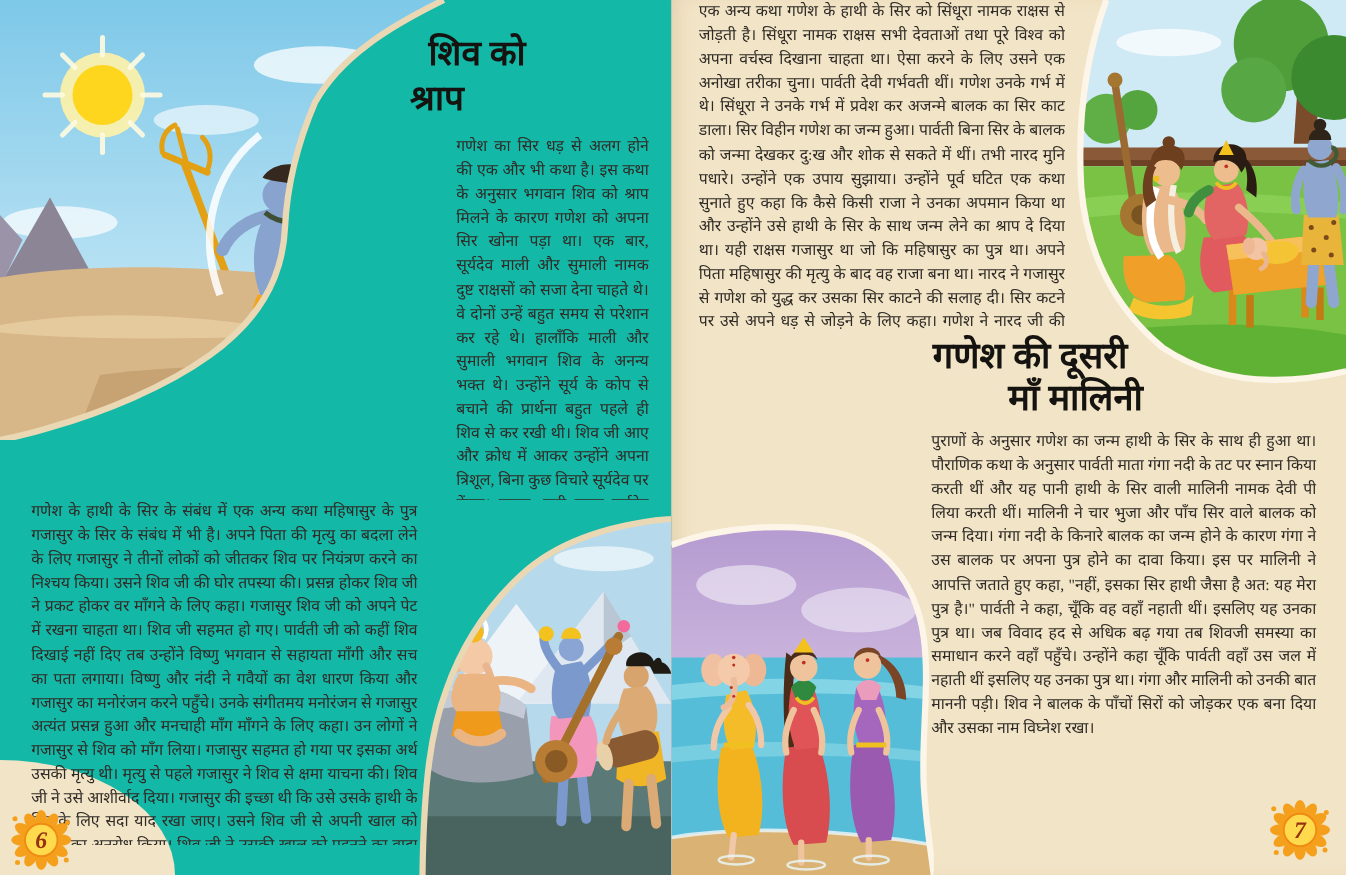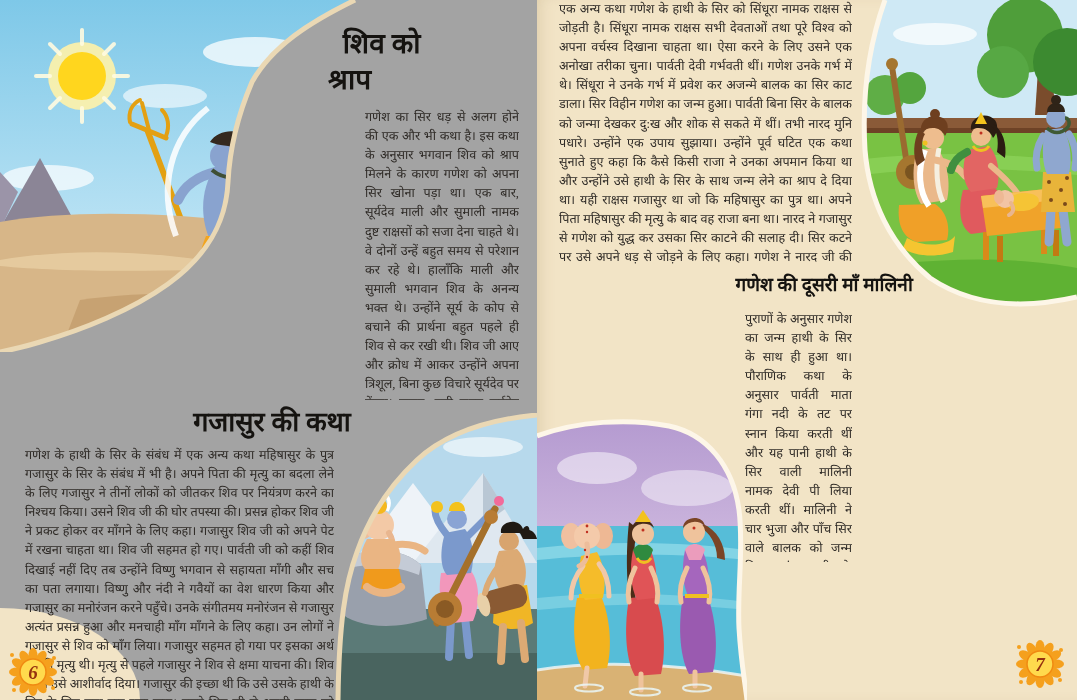--- a/index.html
+++ b/index.html
@@ -1,28 +1,28 @@
 <!DOCTYPE html>
 <html><head>
 <meta charset="utf-8">
 <style>
   html,body{margin:0;padding:0;background:#888;}
   .spread{
     position:relative;width:1077px;height:700px;overflow:hidden;
     font-family:"Liberation Serif","DejaVu Serif",serif;
   }
   .page{position:absolute;top:0;height:700px;overflow:hidden;}
-  .page-left{left:0;width:537px;background:#a3a3a3;}
+  .page-left{left:0;width:537px;background:#14b8a6;}
   .page-right{left:537px;width:540px;background:#f2e4c6;box-shadow:inset 10px 0 18px -10px rgba(120,90,40,.22);}
 
   .title{font-weight:700;color:#151310;text-align:center;margin:0;}
   .t1-left{font-size:28px;line-height:36px;margin:26px 18px 10px 25px;padding-right:88px;}
   .t2-left{font-size:27px;line-height:36px;margin:4px 18px 6px 25px;}
   .t1-right{font-size:25px;line-height:32px;margin:28px 25px 12px 22px;padding-left:40px;}
-  .t2-right{font-size:19px;line-height:34px;margin:2px 25px 8px 22px;}
+  .t2-right{font-size:29px;line-height:34px;margin:2px 25px 8px 22px;}
 
   p.body{
     font-size:12.6px;line-height:19.1px;color:#2e2a26;text-align:justify;
     margin:0 18px 0 25px;overflow:hidden;position:relative;z-index:2;
   }
   .page-right p.body{margin:0 24px 0 22px;}
   #p1l{height:292px;} #p2l{height:276px;}
   #p1r{height:266px;} #p2r{height:252px;}
 
   
@@ -191,21 +191,20 @@
           </g>
           <path d="M168,150 C160,160 154,170 152,180" stroke="#dcaa74" stroke-width="6" fill="none" stroke-linecap="round"></path>
         </g>
         <path d="M204,2 C150,7 110,23 84,47 C56,73 36,105 24,139 C12,171 6,211 5,287" fill="none" stroke="#ead8b4" stroke-width="5"></path>
       </svg>
     </figure>
 
     <div id="sp1" class="spacer"></div>
     <h1 class="title t1-left">शिव को श्राप</h1>
     <p class="body" id="p1l">गणेश का सिर धड़ से अलग होने की एक और भी कथा है। इस कथा के अनुसार भगवान शिव को श्राप मिलने के कारण गणेश को अपना सिर खोना पड़ा था। एक बार, सूर्यदेव माली और सुमाली नामक दुष्ट राक्षसों को सजा देना चाहते थे। वे दोनों उन्हें बहुत समय से परेशान कर रहे थे। हालाँकि माली और सुमाली भगवान शिव के अनन्य भक्त थे। उन्होंने सूर्य के कोप से बचाने की प्रार्थना बहुत पहले ही शिव से कर रखी थी। शिव जी आए और क्रोध में आकर उन्होंने अपना त्रिशूल, बिना कुछ विचारे सूर्यदेव पर फेंका। फलत: उसी समय सूर्यदेव धरती पर मरणासन्न अवस्था में गिर पड़े। अगले ही पल ब्रह्मांड अंधकारमय हो गया। सूर्य के पिता कश्यप ऋषि को जब इस बात का पता चला तो क्रोधित होकर उन्होंने तुरंत शिव का सामना किया और उन्हें श्राप देते हुए कहा, "जैसे मेरा पुत्र दीन अवस्था में पड़ा है। ठीक उसी प्रकार पैदा होते ही आपके पुत्र का सिर भी आपके त्रिशूल से काटा जाएगा" ऐसा माना जाता है कि पिता के हाथों गणेश का सिर भी इसी श्राप के कारण काट दिया गया था।</p>
-    <h2 class="title t2-left">गजासुर की कथा</h2>
     <div id="sp2" class="spacer"></div>
     <p class="body" id="p2l">गणेश के हाथी के सिर के संबंध में एक अन्य कथा महिषासुर के पुत्र गजासुर के सिर के संबंध में भी है। अपने पिता की मृत्यु का बदला लेने के लिए गजासुर ने तीनों लोकों को जीतकर शिव पर नियंत्रण करने का निश्चय किया। उसने शिव जी की घोर तपस्या की। प्रसन्न होकर शिव जी ने प्रकट होकर वर माँगने के लिए कहा। गजासुर शिव जी को अपने पेट में रखना चाहता था। शिव जी सहमत हो गए। पार्वती जी को कहीं शिव दिखाई नहीं दिए तब उन्होंने विष्णु भगवान से सहायता माँगी और सच का पता लगाया। विष्णु और नंदी ने गवैयों का वेश धारण किया और गजासुर का मनोरंजन करने पहुँचे। उनके संगीतमय मनोरंजन से गजासुर अत्यंत प्रसन्न हुआ और मनचाही माँग माँगने के लिए कहा। उन लोगों ने गजासुर से शिव को माँग लिया। गजासुर सहमत हो गया पर इसका अर्थ उसकी मृत्यु थी। मृत्यु से पहले गजासुर ने शिव से क्षमा याचना की। शिव जी ने उसे आशीर्वाद दिया। गजासुर की इच्छा थी कि उसे उसके हाथी के सिर के लिए सदा याद रखा जाए। उसने शिव जी से अपनी खाल को पहनने का अनुरोध किया। शिव जी ने उसकी खाल को पहनने का वादा किया और हाथी का सिर गणेश पर लगाकर उन्हें पुनर्जीवित किया।</p>
 
     <div class="badge" id="badge6">
       <svg width="50" height="48" viewBox="0 0 50 48">
         <g fill="#f5a01d">
           <ellipse cx="25" cy="8" rx="4.6" ry="8"></ellipse>
           <ellipse cx="25" cy="8" rx="4.6" ry="8" transform="rotate(30 25 24)"></ellipse>
           <ellipse cx="25" cy="8" rx="4.6" ry="8" transform="rotate(60 25 24)"></ellipse>
           <ellipse cx="25" cy="8" rx="4.6" ry="8" transform="rotate(90 25 24)"></ellipse>

